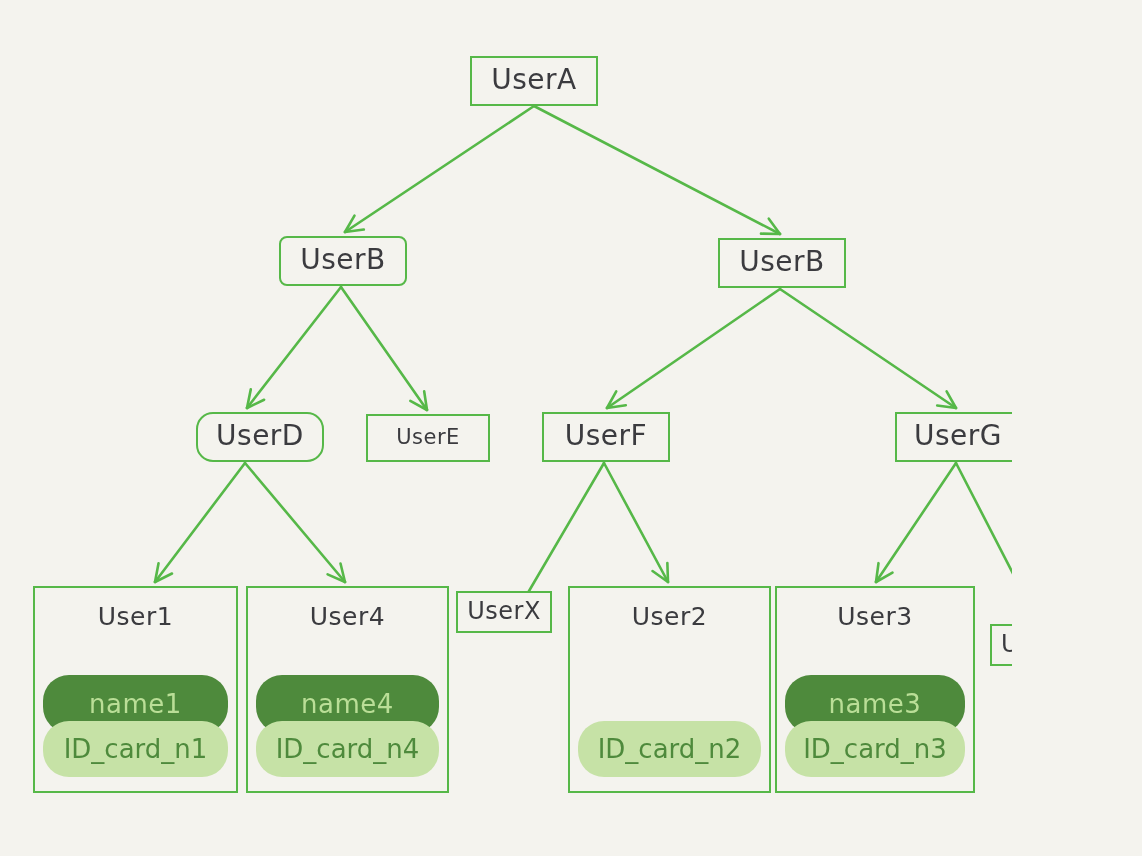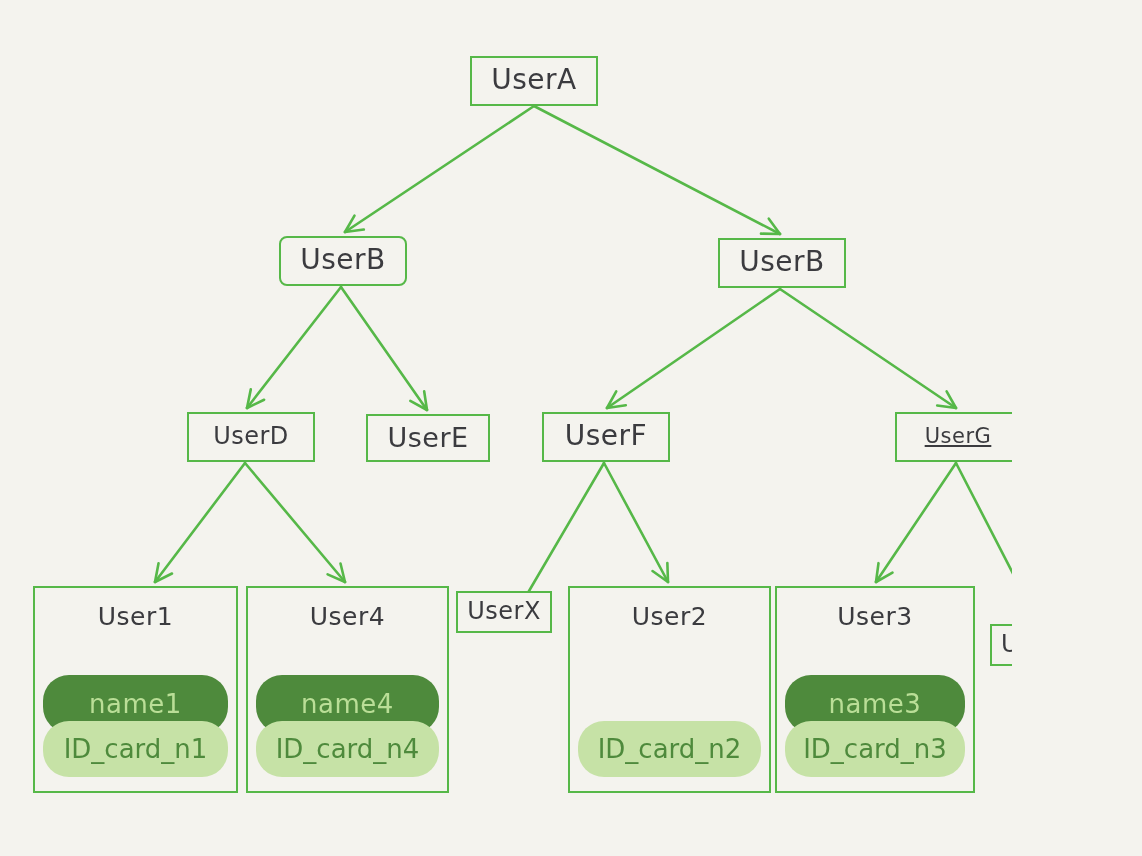--- a/index.html
+++ b/index.html
@@ -167,30 +167,30 @@
   <div id="nodes-layer">
       <div class="node" style="left: 470px; top: 56px; width: 128px; height: 50px; font-size: 28px;">
         <span class="node-label">UserA</span>
       </div>
       <div class="node" style="left: 279px; top: 236px; width: 128px; height: 50px; font-size: 28px; border-radius: 8px;">
         <span class="node-label">UserB</span>
       </div>
       <div class="node" style="left: 718px; top: 238px; width: 128px; height: 50px; font-size: 28px;">
         <span class="node-label">UserB</span>
       </div>
-      <div class="node" style="left: 187px; top: 412px; width: 128px; height: 50px; font-size: 24px;">
+      <div class="node" style="left: 196px; top: 412px; width: 128px; height: 50px; font-size: 28px; border-radius: 17px;">
         <span class="node-label">UserD</span>
       </div>
-      <div class="node" style="left: 366px; top: 414px; width: 124px; height: 48px; font-size: 27px;">
+      <div class="node" style="left: 366px; top: 414px; width: 124px; height: 48px; font-size: 21px;">
         <span class="node-label">UserE</span>
       </div>
       <div class="node" style="left: 542px; top: 412px; width: 128px; height: 50px; font-size: 28px;">
         <span class="node-label">UserF</span>
       </div>
-      <div class="node" style="left: 895px; top: 412px; width: 126px; height: 50px; font-size: 21px; text-decoration: underline;">
+      <div class="node" style="left: 895px; top: 412px; width: 126px; height: 50px; font-size: 28px;">
         <span class="node-label">UserG</span>
       </div>
       <div class="node" style="left: 456px; top: 591px; width: 96px; height: 42px; font-size: 24px; text-align: center;">
         <span class="node-label">UserX</span>
       </div>
       <div class="node" style="left: 990px; top: 624px; width: 94px; height: 42px; font-size: 24px;">
         <span class="node-label">UserY</span>
       </div>
     </div>
   <div id="cards-layer">

